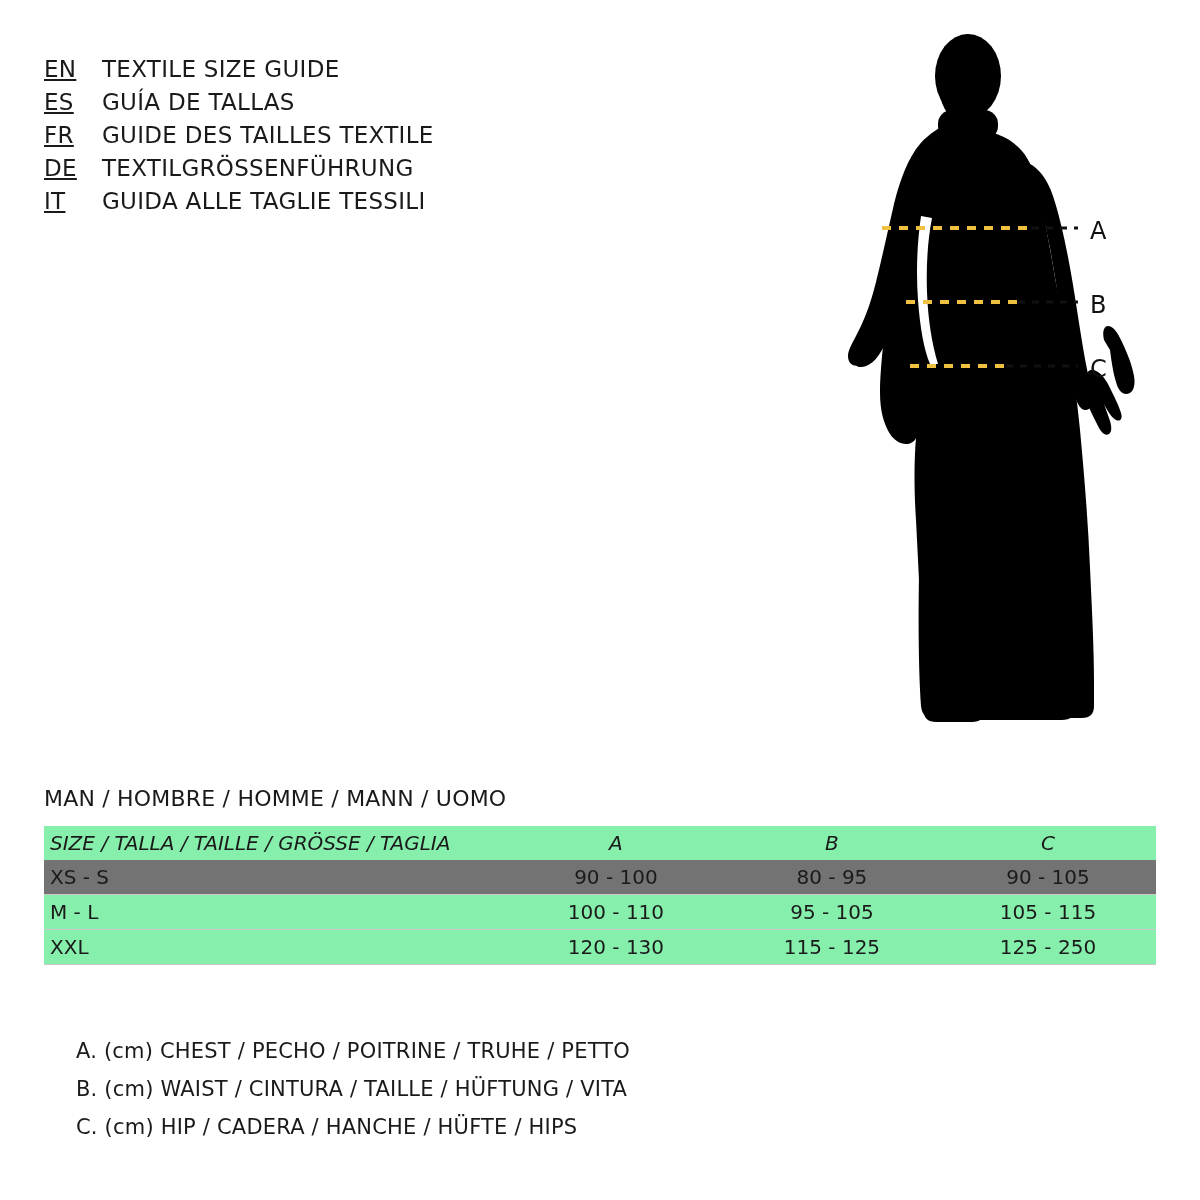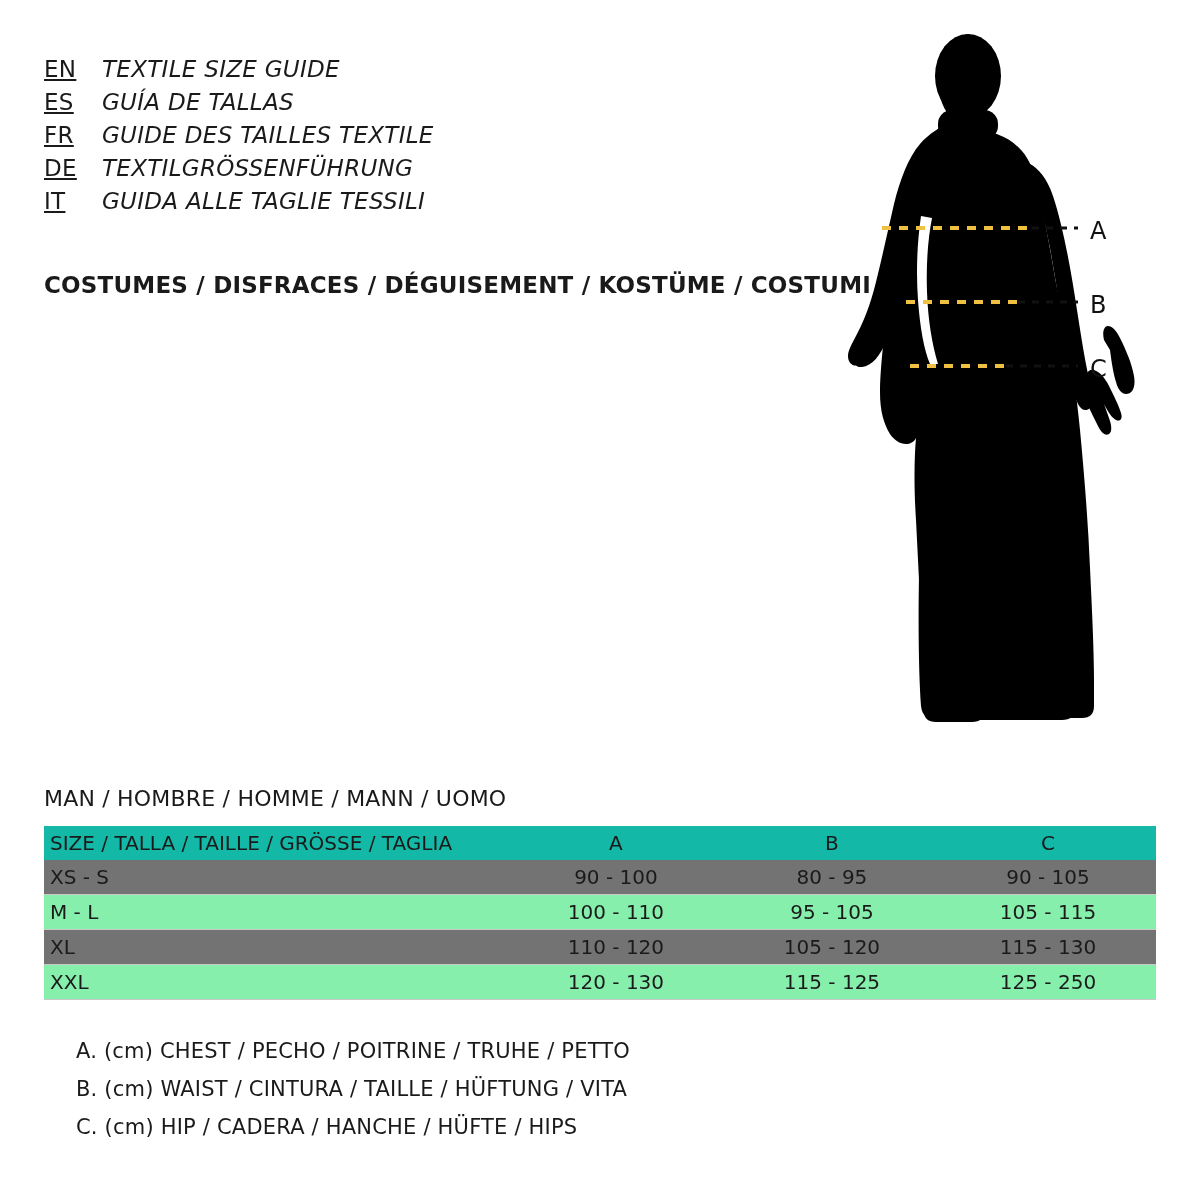--- a/index.html
+++ b/index.html
@@ -36,21 +36,20 @@
     letter-spacing: 0.3px;
   }
   .lang-code {
     width: 58px;
     flex: 0 0 58px;
     font-size: 23px;
     text-decoration: underline;
   }
   .lang-label {
     font-size: 23px;
-    font-style: italic;
   }
   .costumes-line {
     position: absolute;
     left: 44px;
     top: 272px;
     font-size: 23px;
     font-weight: bold;
     letter-spacing: 0.2px;
   }
 
@@ -103,21 +102,22 @@
     text-align: left;
     padding-left: 6px;
     width: 460px;
   }
   table.size-table th.val,
   table.size-table td.val {
     text-align: center;
     width: 217px;
   }
   tr.head-row {
-    background: #14b8a6;
+    background: #86efac;
+    font-style: italic;
   }
   tr.alt {
     background: #86efac;
   }
   tr.plain {
     background: #737373;
   }
   tr.row-line td {
     border-bottom: 1px solid #c9c9c9;
   }
@@ -157,21 +157,20 @@
     <div class="lang-row">
       <span class="lang-code">DE</span>
       <span class="lang-label">TEXTILGRÖSSENFÜHRUNG</span>
     </div>
     <div class="lang-row">
       <span class="lang-code">IT</span>
       <span class="lang-label">GUIDA ALLE TAGLIE TESSILI</span>
     </div>
   </div>
 
-  <div class="costumes-line">COSTUMES / DISFRACES / DÉGUISEMENT / KOSTÜME / COSTUMI</div>
 
   <div class="figure-wrap">
     <svg width="360" height="730" viewBox="0 0 360 730" xmlns="http://www.w3.org/2000/svg">
       <path fill="#000000" d="
         M148,14
         C128,18 118,36 118,58
         C118,78 124,92 134,100
         C122,106 108,114 100,124
         C88,138 80,160 74,184
         C68,210 62,238 56,262
@@ -300,26 +299,20 @@
         <td class="val">90 - 100</td>
         <td class="val">80 - 95</td>
         <td class="val">90 - 105</td>
       </tr>
       <tr class="alt row-line">
         <td class="lbl">M - L</td>
         <td class="val">100 - 110</td>
         <td class="val">95 - 105</td>
         <td class="val">105 - 115</td>
       </tr>
-      <tr class="plain row-line">
-        <td class="lbl">XL</td>
-        <td class="val">110 - 120</td>
-        <td class="val">105 - 120</td>
-        <td class="val">115 - 130</td>
-      </tr>
       <tr class="alt row-line">
         <td class="lbl">XXL</td>
         <td class="val">120 - 130</td>
         <td class="val">115 - 125</td>
         <td class="val">125 - 250</td>
       </tr>
     </tbody>
   </table>
 
   <div class="legend">

